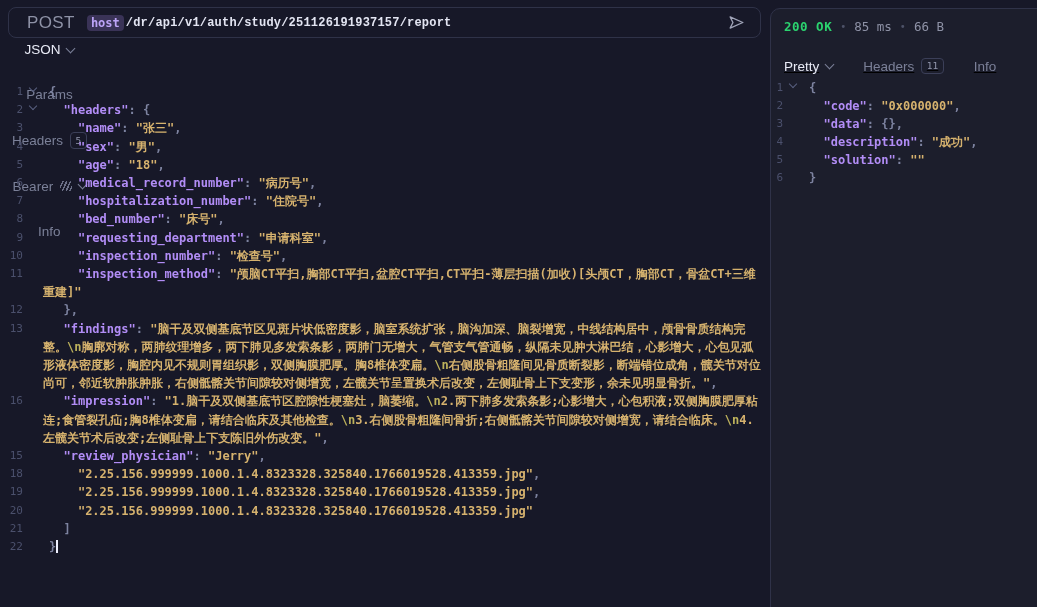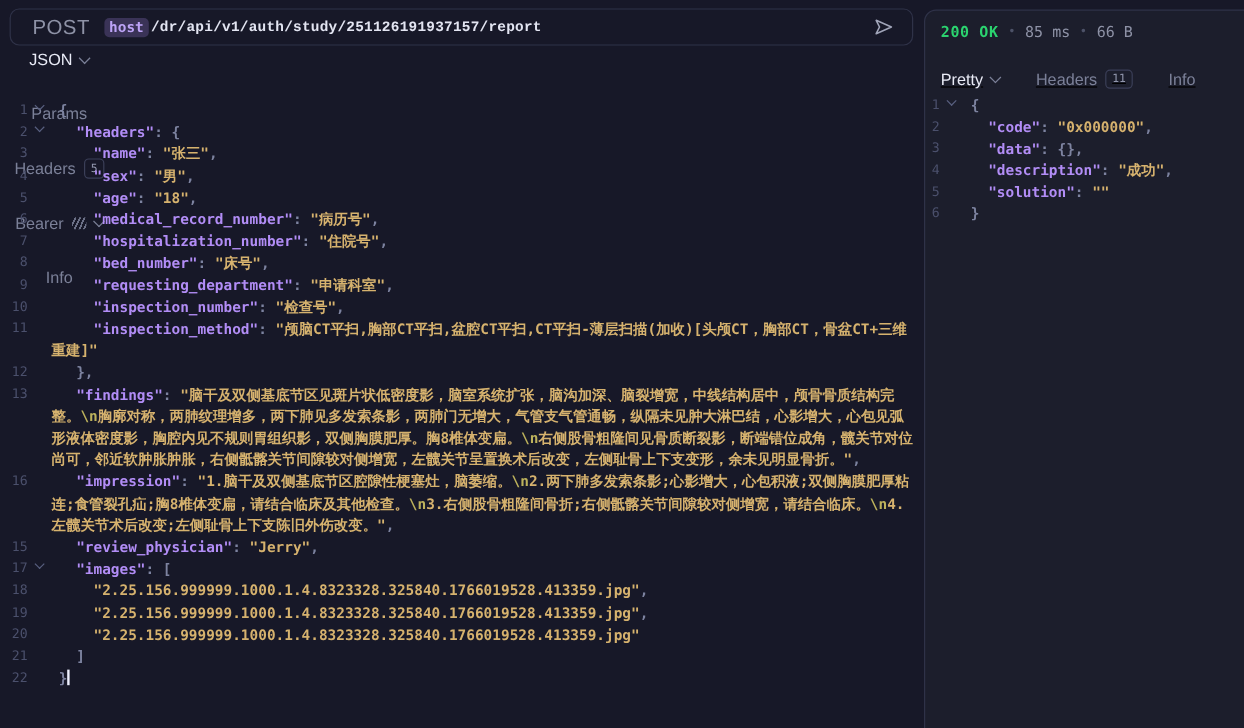--- a/index.html
+++ b/index.html
@@ -188,27 +188,20 @@
       <span class="gut">16</span>
       <span class="foldcol"></span>
       <span class="codecell"><span class="tok-p">  </span><span class="tok-k">"impression"</span><span class="tok-p">: </span><span class="tok-s">"1.脑干及双侧基底节区腔隙性梗塞灶，脑萎缩。</span><span class="tok-e">\n</span><span class="tok-s">2.两下肺多发索条影;心影增大，心包积液;双侧胸膜肥厚粘连;食管裂孔疝;胸8椎体变扁，请结合临床及其他检查。</span><span class="tok-e">\n</span><span class="tok-s">3.右侧股骨粗隆间骨折;右侧骶髂关节间隙较对侧增宽，请结合临床。</span><span class="tok-e">\n</span><span class="tok-s">4.左髋关节术后改变;左侧耻骨上下支陈旧外伤改变。"</span><span class="tok-p">,</span></span>
     </div>
     <div class="cm-line">
       <span class="gut">15</span>
       <span class="foldcol"></span>
       <span class="codecell"><span class="tok-p">  </span><span class="tok-k">"review_physician"</span><span class="tok-p">: </span><span class="tok-s">"Jerry"</span><span class="tok-p">,</span></span>
     </div>
     <div class="cm-line">
-      <span class="gut">17</span>
-      <span class="foldcol">
-        <span class="chev"></span>
-      </span>
-      <span class="codecell"><span class="tok-p">  </span><span class="tok-k">"images"</span><span class="tok-p">: [</span></span>
-    </div>
-    <div class="cm-line">
       <span class="gut">18</span>
       <span class="foldcol"></span>
       <span class="codecell"><span class="tok-p">    </span><span class="tok-s">"2.25.156.999999.1000.1.4.8323328.325840.1766019528.413359.jpg"</span><span class="tok-p">,</span></span>
     </div>
     <div class="cm-line">
       <span class="gut">19</span>
       <span class="foldcol"></span>
       <span class="codecell"><span class="tok-p">    </span><span class="tok-s">"2.25.156.999999.1000.1.4.8323328.325840.1766019528.413359.jpg"</span><span class="tok-p">,</span></span>
     </div>
     <div class="cm-line">

